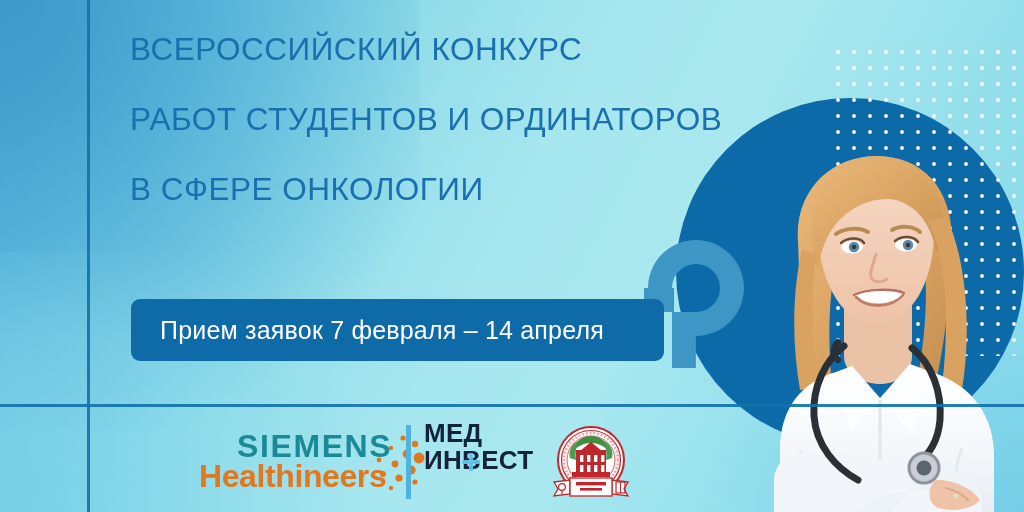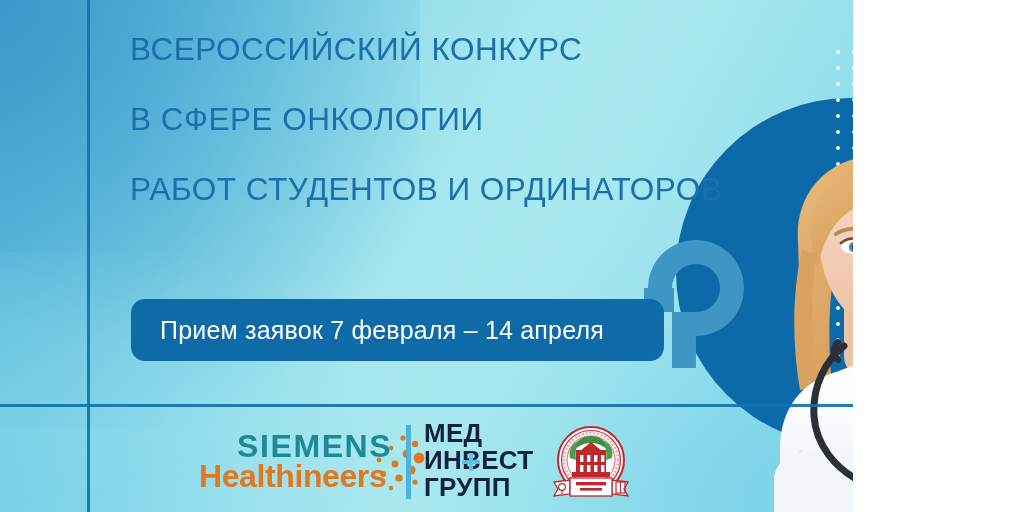--- a/index.html
+++ b/index.html
@@ -2,21 +2,21 @@
 <html><head>
 <meta charset="utf-8">
 <style>
   html, body {
     margin: 0;
     padding: 0;
     background: #ffffff;
   }
   #poster {
     position: relative;
-    width: 853px;
+    width: 1024px;
     height: 512px;
     overflow: hidden;
     font-family: "Liberation Sans", sans-serif;
     background: linear-gradient(118deg,
         #4fb0d8 0%,
         #6cc6e0 14%,
         #8ddbe8 30%,
         #a6e6ee 48%,
         #a9e8ef 62%,
         #93dfec 80%,
@@ -106,21 +106,21 @@
     white-space: nowrap;
     font-weight: 400;
   }
 
   
   .cta {
     position: absolute;
     left: 131px; top: 299px;
     width: 533px; height: 62px;
     background: #0f6ba8;
-    border-radius: 14px;
+    border-radius: 9px;
     display: flex;
     align-items: center;
     text-align: center;
   }
   .cta-text {
     color: #ffffff;
     font-size: 25px;
     padding-left: 29px;
     letter-spacing: 0.2px;
     white-space: nowrap;
@@ -312,22 +312,22 @@
       <circle cx="184" cy="318" r="15" fill="#c9ced6" stroke="#8d949e" stroke-width="3"></circle>
       <circle cx="184" cy="318" r="7.5" fill="#5c6470"></circle>
     </svg>
   </div>
 
   <div class="rule-v"></div>
   <div class="rule-h"></div>
 
   <div class="headline">
     <div class="line">ВСЕРОССИЙСКИЙ КОНКУРС</div>
+    <div class="line">РАБОТ СТУДЕНТОВ И ОРДИНАТОРОВ</div>
     <div class="line">В СФЕРЕ ОНКОЛОГИИ</div>
-    <div class="line">РАБОТ СТУДЕНТОВ И ОРДИНАТОРОВ</div>
   </div>
 
   <div class="cta">
     <span class="cta-text">Прием заявок 7 февраля – 14 апреля</span>
   </div>
 
   <div class="logo-row">
 
     <div class="siemens">
       <div class="siemens-word">SIEMENS</div>
@@ -348,21 +348,20 @@
           <circle cx="20" cy="56" r="2.2" fill="#e1771f"></circle>
         </svg>
       </div>
     </div>
 
     <div class="mig">
       <div class="mig-bar"></div>
       <div class="mig-lines">
         <div class="mig-line">МЕД</div>
         <div class="mig-line">ИНВЕСТ</div>
-        <div class="mig-line">ГРУПП</div>
       </div>
       <div class="mig-cross">
         <svg width="18" height="18" viewBox="0 0 18 18">
           <rect x="7" y="0" width="4" height="18" fill="#5fc3e8" opacity="0.95"></rect>
           <rect x="0" y="7" width="18" height="4" fill="#5fc3e8" opacity="0.95"></rect>
         </svg>
       </div>
     </div>
 
     <div class="emblem">

